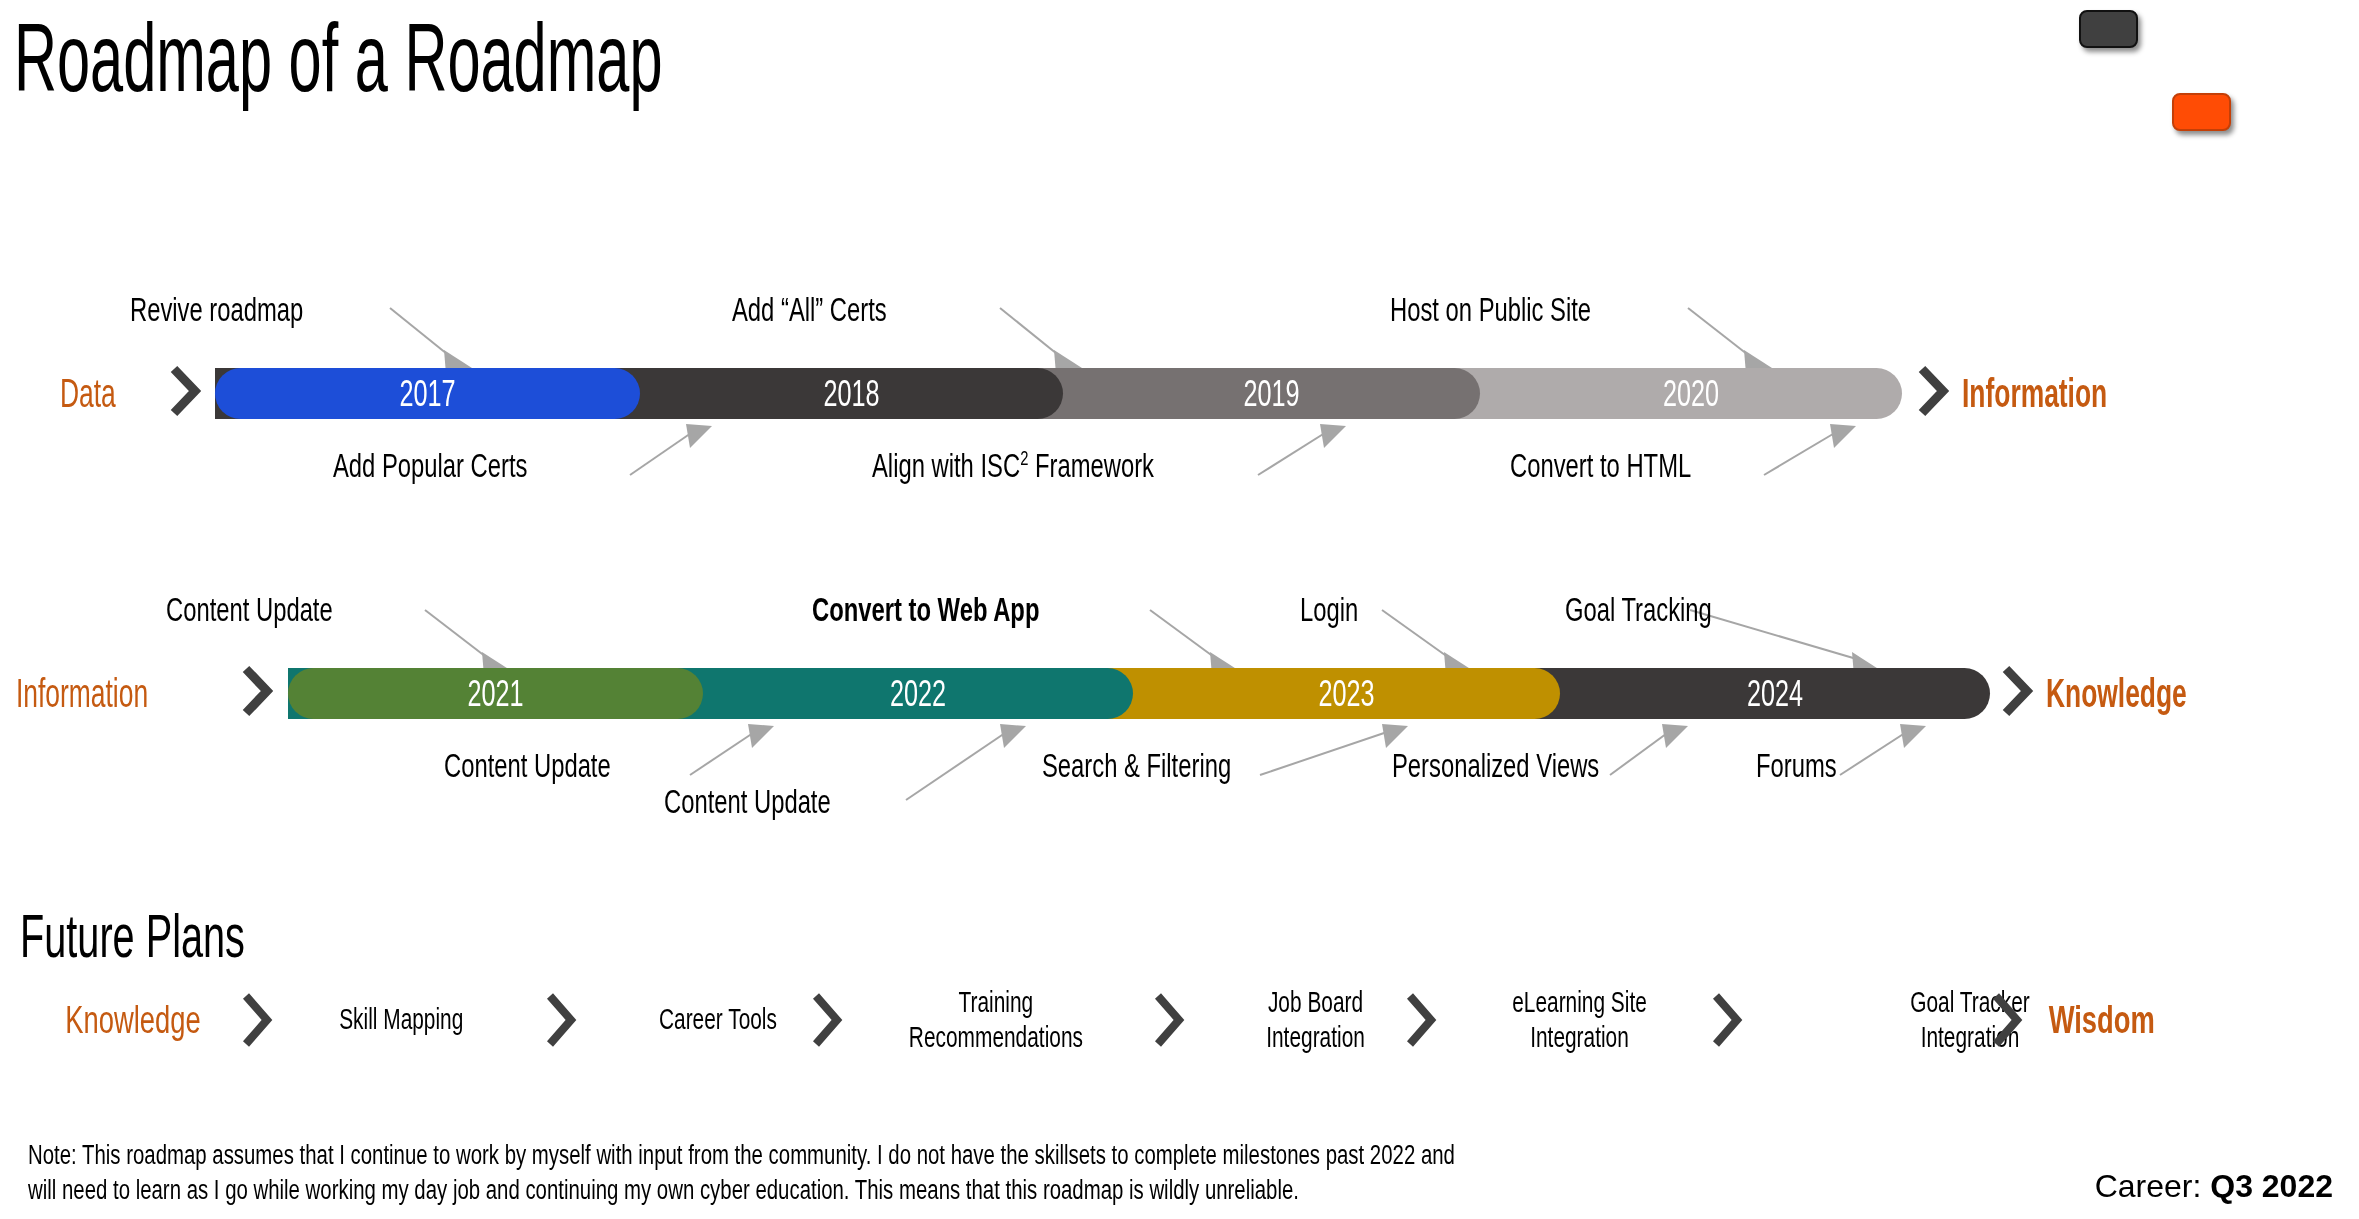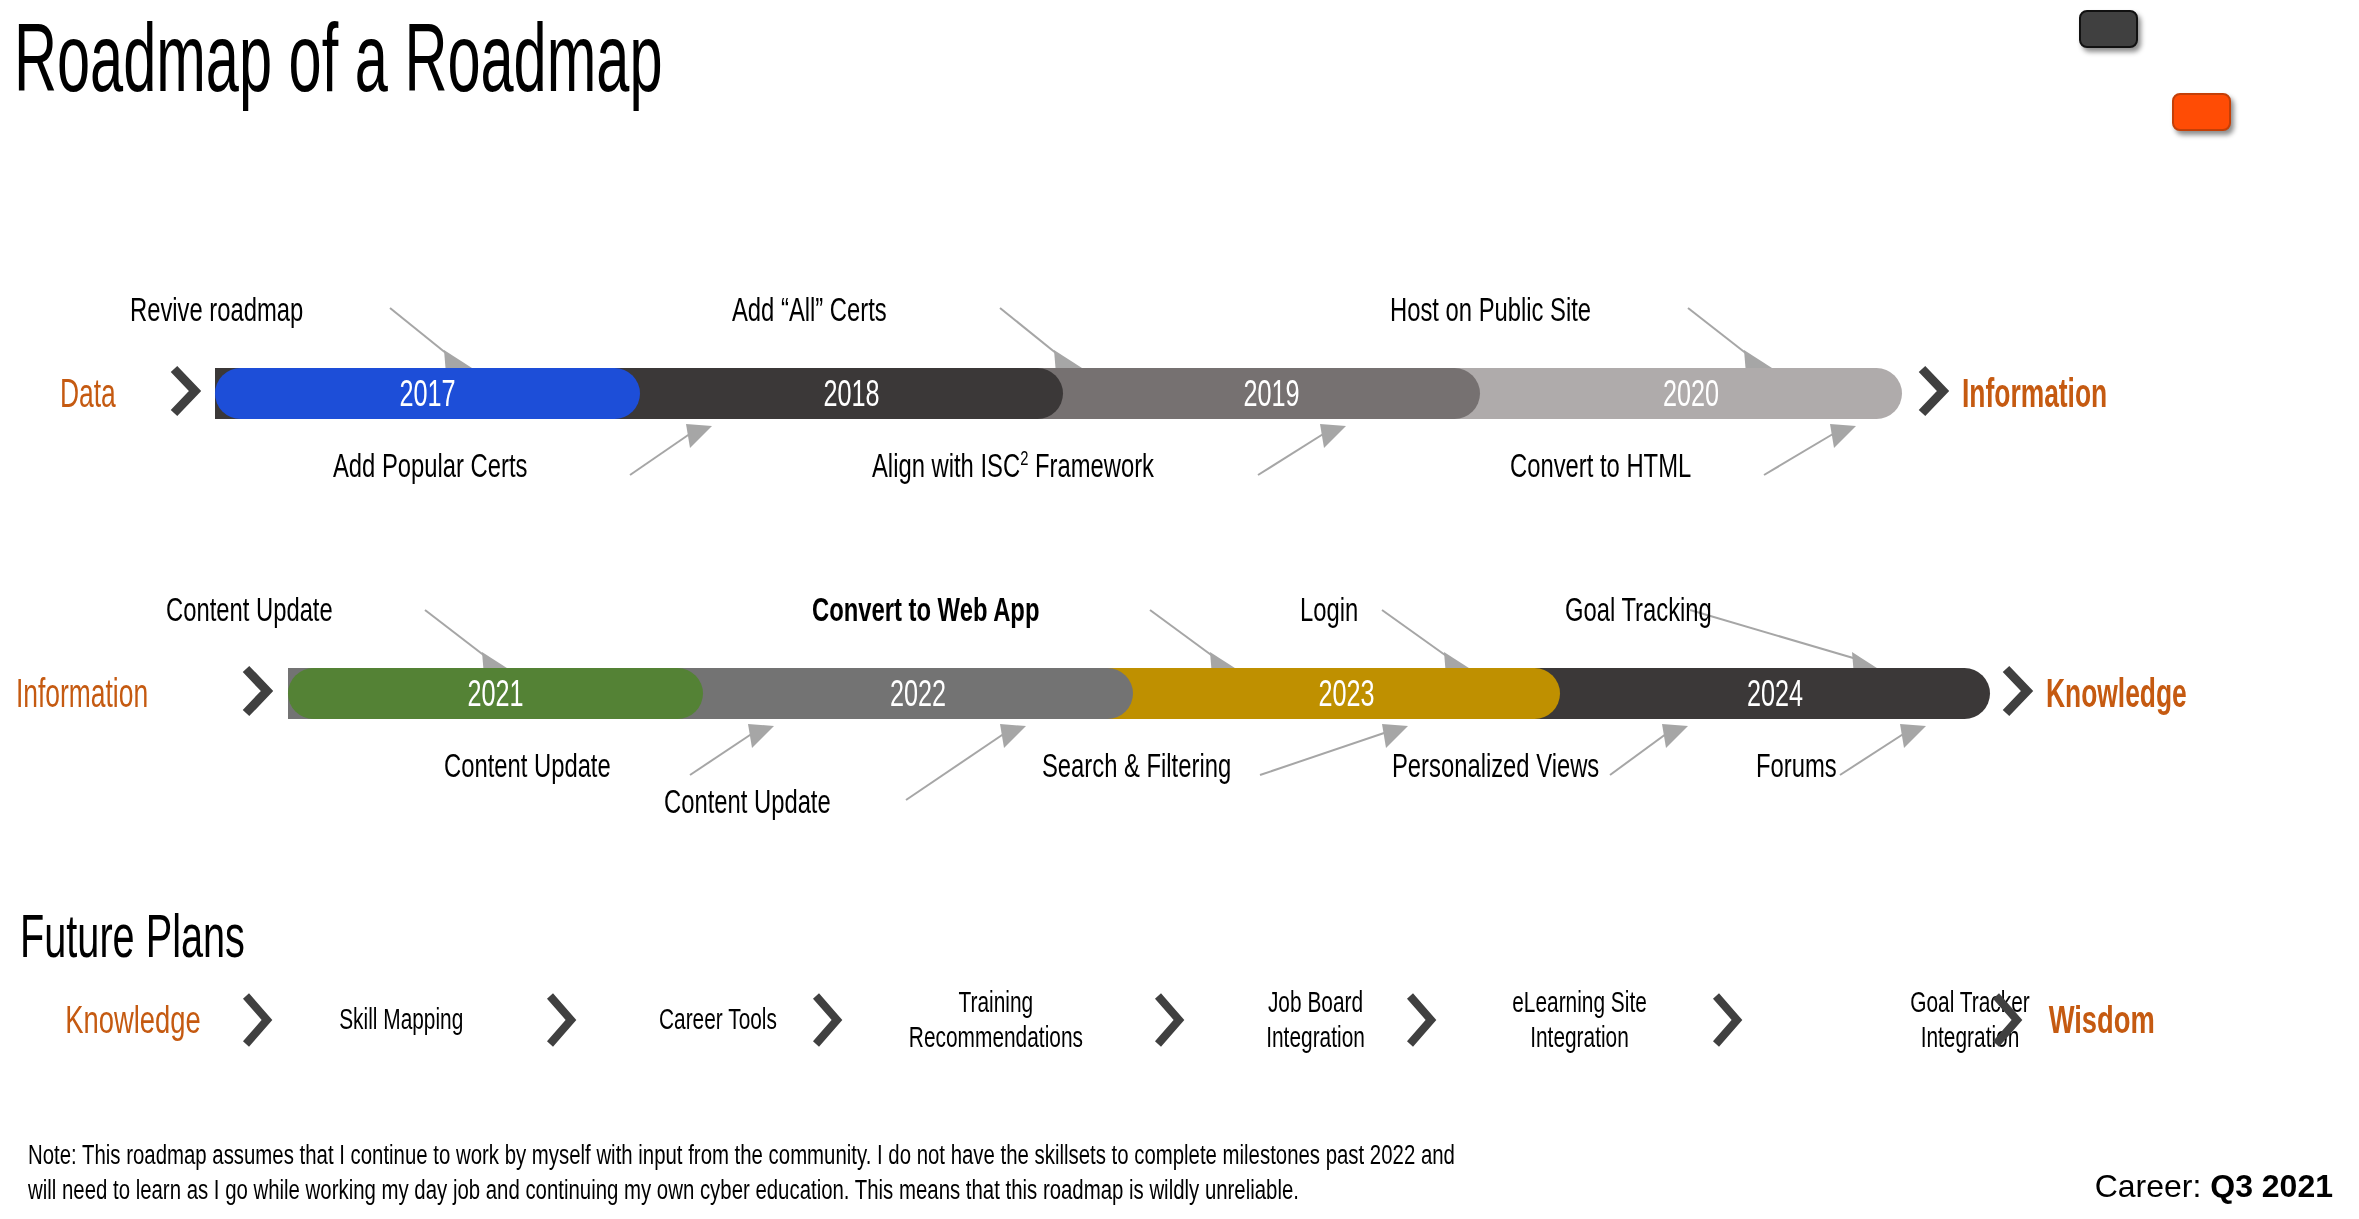--- a/index.html
+++ b/index.html
@@ -162,21 +162,21 @@
       <line x1="1382" y1="28" x2="1452" y2="78"></line>
       <polygon points="1444,70 1472,88 1446,94"></polygon>
       <line x1="1690" y1="28" x2="1860" y2="78"></line>
       <polygon points="1852,70 1880,88 1854,94"></polygon>
     </svg>
 
     <div class="tl-bar" id="row2-bar" style="left:288px;top:668px;width:1702px;">
       <div class="seg first" style="left:0px;width:415px;background:#548235;z-index:4;">
         <span class="seg-label">2021</span>
       </div>
-      <div class="seg" style="left:0px;width:845px;background:#737373;z-index:3;">
+      <div class="seg" style="left:0px;width:845px;background:#0f766e;z-index:3;">
         <span class="seg-label" style="left:415px;right:0;">2022</span>
       </div>
       <div class="seg" style="left:0px;width:1272px;background:#BF9000;z-index:2;">
         <span class="seg-label" style="left:845px;right:0;">2023</span>
       </div>
       <div class="seg" style="left:0px;width:1702px;background:#3B3838;z-index:1;">
         <span class="seg-label" style="left:1272px;right:0;">2024</span>
       </div>
     </div>
 
@@ -302,16 +302,16 @@
         </svg>
     </div>
 
     <div class="fp-item" style="left:2028px;width:220px;justify-content:flex-start;">
       <div class="fp-text accent bold">Wisdom</div>
     </div>
   </div>
 
   <div id="footer-note">Note: This roadmap assumes that I continue to work by myself with input from the community. I do not have the skillsets to complete milestones past 2022 and will need to learn as I go while working my day job and continuing my own cyber education. This means that this roadmap is wildly unreliable.</div>
   <div id="updated-stamp">
-    <span>Career: </span><span class="b">Q3 2021</span>
+    <span>Career: </span><span class="b">Q3 2022</span>
   </div>
 
 </div>
 
 </body></html>

